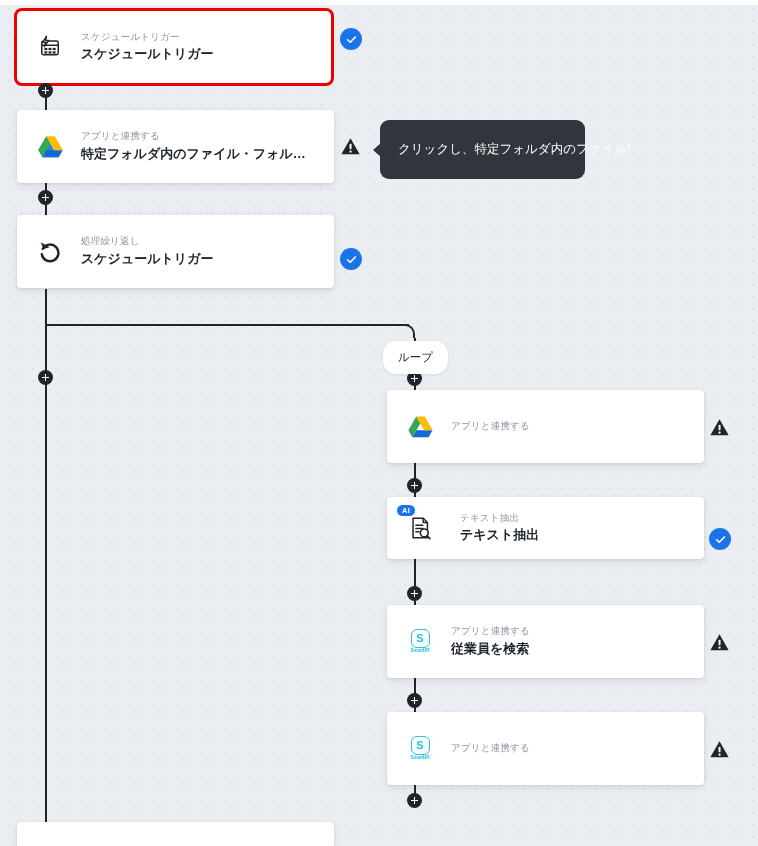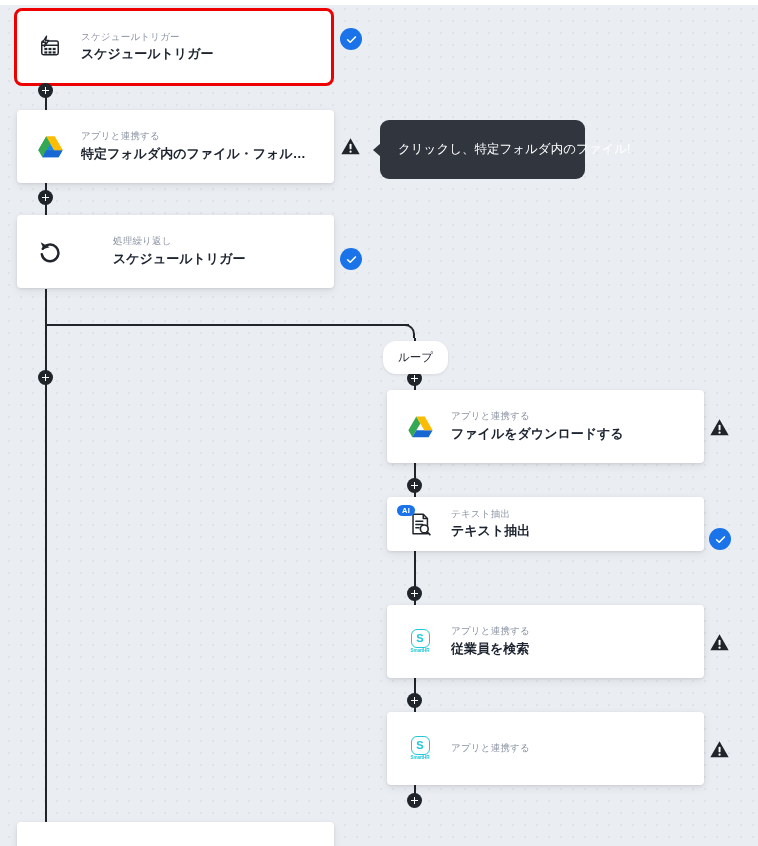--- a/index.html
+++ b/index.html
@@ -281,21 +281,21 @@
         <path d="M11 2.4 L20.6 19.2 L1.4 19.2 Z" fill="#20242b"></path>
         <rect x="10" y="8" width="2.1" height="6" rx="1" fill="#fff"></rect>
         <circle cx="11.05" cy="16.4" r="1.2" fill="#fff"></circle>
       </svg>
   </div>
 
   <div class="tooltip" style="left:380px; top:120px; width:205px; height:59px;">
     <span>クリックし、特定フォルダ内のファイル!</span>
   </div>
 
-  <div class="card" style="left:17px; top:215px; width:317px; height:73px;gap:32px;">
+  <div class="card" style="left:17px; top:215px; width:317px; height:73px;">
     <div class="card-icon">
       <svg viewBox="0 0 28 28" width="26" height="26">
         <path d="M6.2 10.6 A9 9 0 1 1 5.2 16.4" fill="none" stroke="#20242b" stroke-width="2.6" stroke-linecap="round"></path>
         <path d="M4.0 3.6 L7.0 10.9 L13.6 9.0 Z" fill="#20242b"></path>
       </svg>
     </div>
     <div class="card-text">
       <div class="card-sub">処理繰り返し</div>
       <div class="card-title">スケジュールトリガー</div>
     </div>
@@ -309,32 +309,31 @@
   <div class="card" style="left:387px; top:390px; width:317px; height:73px;">
     <div class="card-icon">
       <svg viewBox="0 0 28 25" width="25" height="23">
         <path d="M9.3 1.2 L13.95 9.25 L9.3 16.6 L4.85 24.6 L0.4 16.6 Z" fill="#34a853"></path>
         <path d="M4.85 24.6 L23.0 24.6 L27.6 16.6 L9.3 16.6 Z" fill="#1967d2"></path>
         <path d="M18.7 1.2 L9.3 1.2 L18.25 16.6 L27.6 16.6 Z" fill="#fbbc04"></path>
       </svg>
     </div>
     <div class="card-text">
       <div class="card-sub">アプリと連携する</div>
-      <div class="card-title">ファイルをダウンロードする</div>
     </div>
   </div>
   <div class="status warn" style="left:708px; top:416px;">
     <svg viewBox="0 0 22 22">
         <path d="M11 2.4 L20.6 19.2 L1.4 19.2 Z" fill="#20242b"></path>
         <rect x="10" y="8" width="2.1" height="6" rx="1" fill="#fff"></rect>
         <circle cx="11.05" cy="16.4" r="1.2" fill="#fff"></circle>
       </svg>
   </div>
 
-  <div class="card" style="left:387px; top:497px; width:317px; height:54px;">
+  <div class="card" style="left:387px; top:497px; width:317px; height:62px;gap:9px;">
     <div class="ai-badge">AI</div>
     <div class="card-icon">
       <svg viewBox="0 0 28 28" width="26" height="26">
         <path d="M6.5 3.5 L17.5 3.5 L22 8 L22 24.5 L6.5 24.5 Z" fill="#fff" stroke="#20242b" stroke-width="1.6" stroke-linejoin="round"></path>
         <path d="M17.5 3.5 L17.5 8 L22 8" fill="none" stroke="#20242b" stroke-width="1.6" stroke-linejoin="round"></path>
         <line x1="9.5" y1="11" x2="17" y2="11" stroke="#20242b" stroke-width="1.5" stroke-linecap="round"></line>
         <line x1="9.5" y1="14.5" x2="17" y2="14.5" stroke="#20242b" stroke-width="1.5" stroke-linecap="round"></line>
         <line x1="9.5" y1="18" x2="13" y2="18" stroke="#20242b" stroke-width="1.5" stroke-linecap="round"></line>
         <circle cx="18.6" cy="19.3" r="4.2" fill="#fff" stroke="#20242b" stroke-width="1.7"></circle>
         <line x1="21.6" y1="22.4" x2="24.6" y2="25.4" stroke="#20242b" stroke-width="1.9" stroke-linecap="round"></line>

